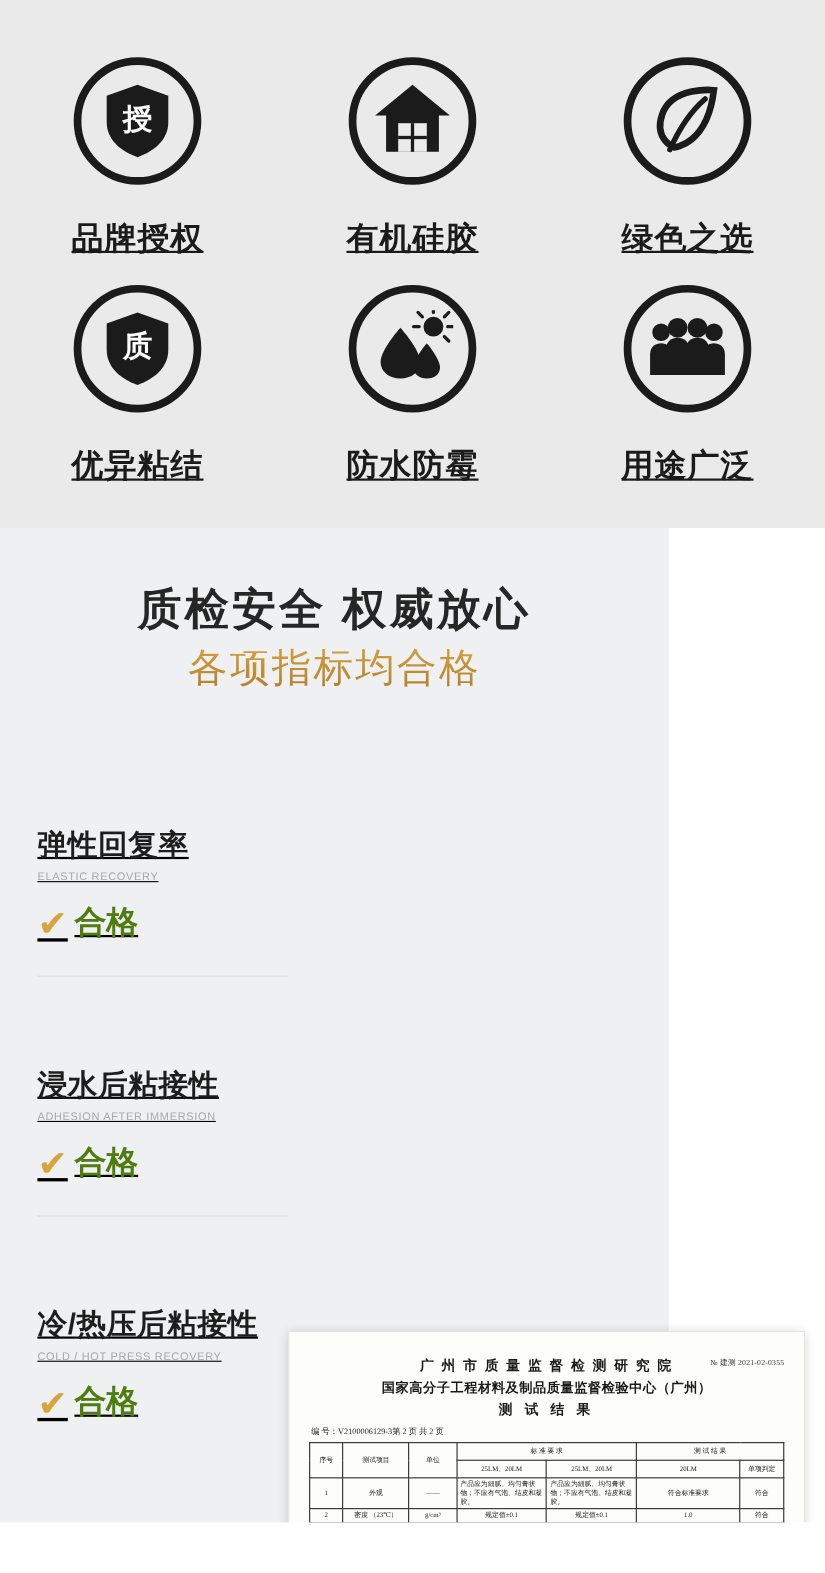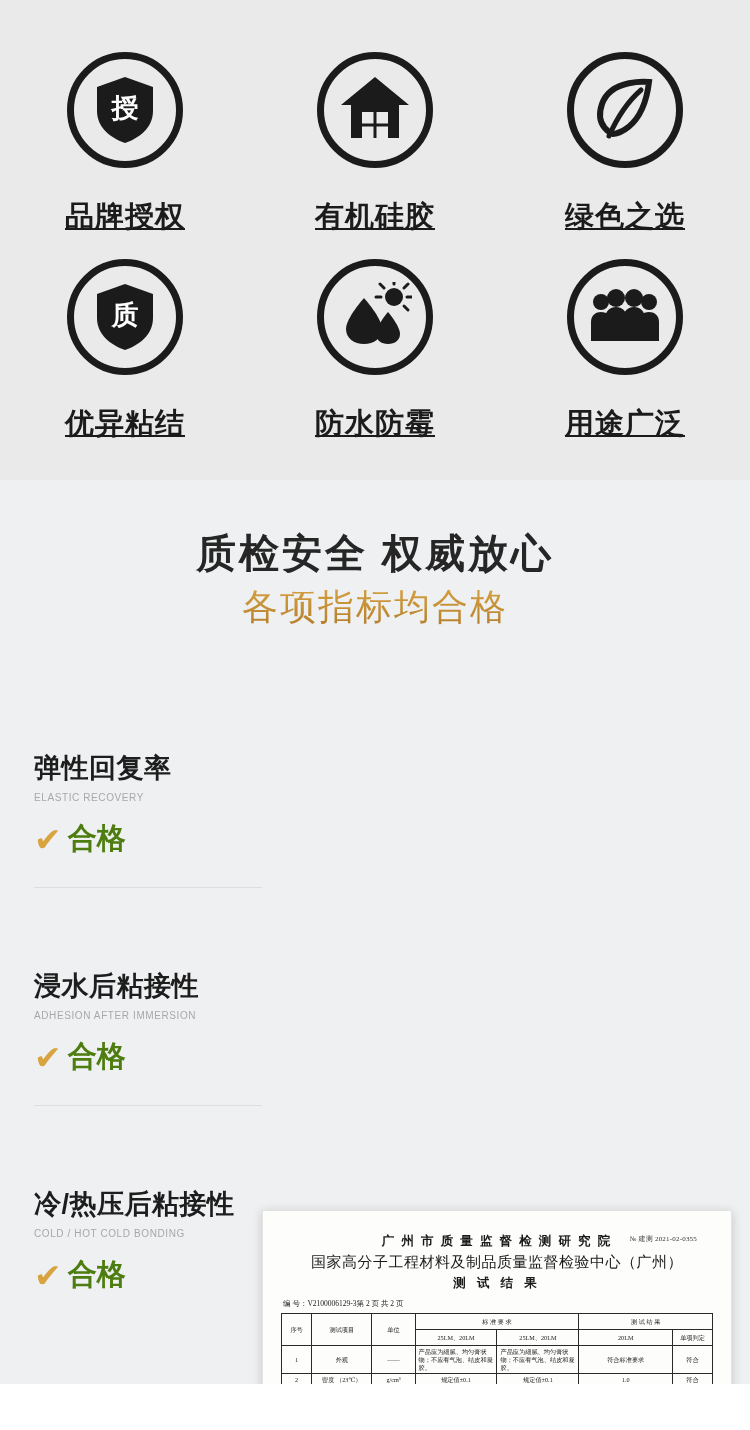--- a/index.html
+++ b/index.html
@@ -63,21 +63,21 @@
     align-items: center;
     justify-content: center;
     color: #fff;
     font-size: 27px;
     font-weight: bold;
     padding-bottom: 5px;
   }
 
   
   .cert-section {
-    width: 750px;
+    width: 608px;
     height: 950px;
     background: #eef0f1;
     position: relative;
   }
   .cert-heading {
     text-align: center;
     padding-top: 46px;
   }
   .cert-heading .line1 {
     font-size: 40px;
@@ -96,20 +96,21 @@
     color: #b98535;
     -webkit-text-fill-color: transparent;
   }
 
   
   .check-list {
     position: absolute;
     left: 34px;
     top: 270px;
     width: 235px;
+    text-decoration: underline;
   }
   .check-item { margin-bottom: 80px; position: relative; }
   .check-item .title {
     font-size: 27px;
     font-weight: bold;
     color: #1d1d1d;
     letter-spacing: 0.5px;
     white-space: nowrap;
   }
   .check-item .sub {
@@ -152,25 +153,25 @@
     background: #fdfdfb;
     box-shadow: 0 2px 10px rgba(0,0,0,0.18);
     border: 1px solid #e3e3e0;
     overflow: hidden;
     font-family: "Liberation Serif", "DejaVu Serif", serif;
     color: #1a1a1a;
   }
   .paper-inner { padding: 22px 18px 0 18px; position: relative; height: 100%; }
   .doc-head { text-align: center; position: relative; }
   .doc-head .org1 { font-size: 12.5px; letter-spacing: 2px; font-weight: bold; }
-  .doc-head .org2 { font-size: 15px; letter-spacing: 0.5px; margin-top: 3px; font-weight: normal;}
+  .doc-head .org2 { font-size: 12px; letter-spacing: 0.5px; margin-top: 3px; font-weight: bold;}
   .doc-head .org3 { font-size: 12.5px; letter-spacing: 4px; margin-top: 3px; font-weight: bold;}
   .doc-no {
     position: absolute;
-    right: 16px; top: 1px;
+    right: 0; top: 1px;
     font-size: 7px;
     color: #333;
     letter-spacing: 0.2px;
   }
   .doc-meta {
     display:flex;
     justify-content: flex-start;
     font-size: 7.5px;
     margin-top: 7px;
     padding: 0 2px;
@@ -323,21 +324,21 @@
       <div class="sub">ADHESION AFTER IMMERSION</div>
       <div class="result">
         <span class="tick">✔</span>
         <span class="ok">合格</span>
       </div>
       <div class="divider"></div>
     </div>
 
     <div class="check-item">
       <div class="title">冷/热压后粘接性</div>
-      <div class="sub">COLD / HOT COLD BONDING</div>
+      <div class="sub">COLD / HOT PRESS RECOVERY</div>
       <div class="result">
         <span class="tick">✔</span>
         <span class="ok">合格</span>
       </div>
     </div>
 
   </div>
 
   <div class="paper">
     <div class="paper-inner">

